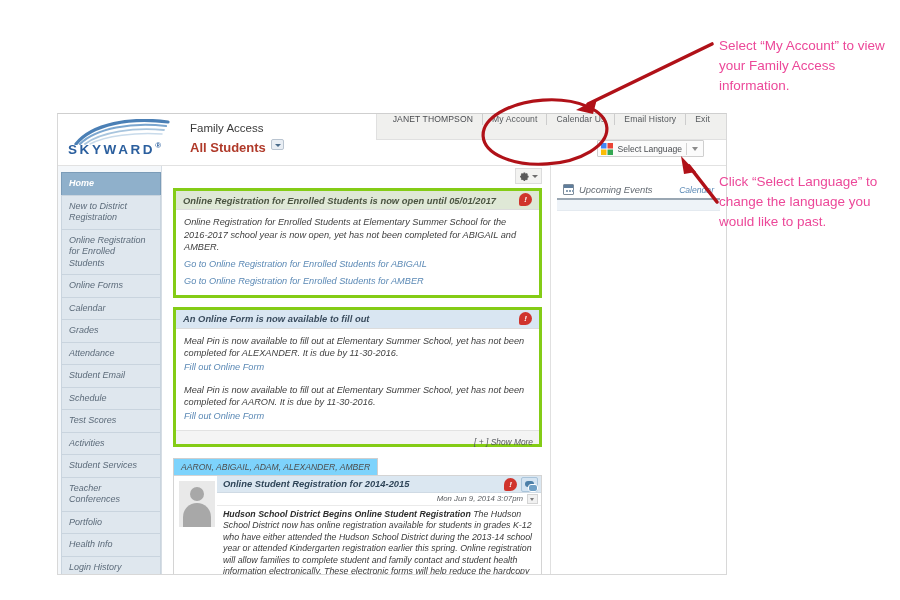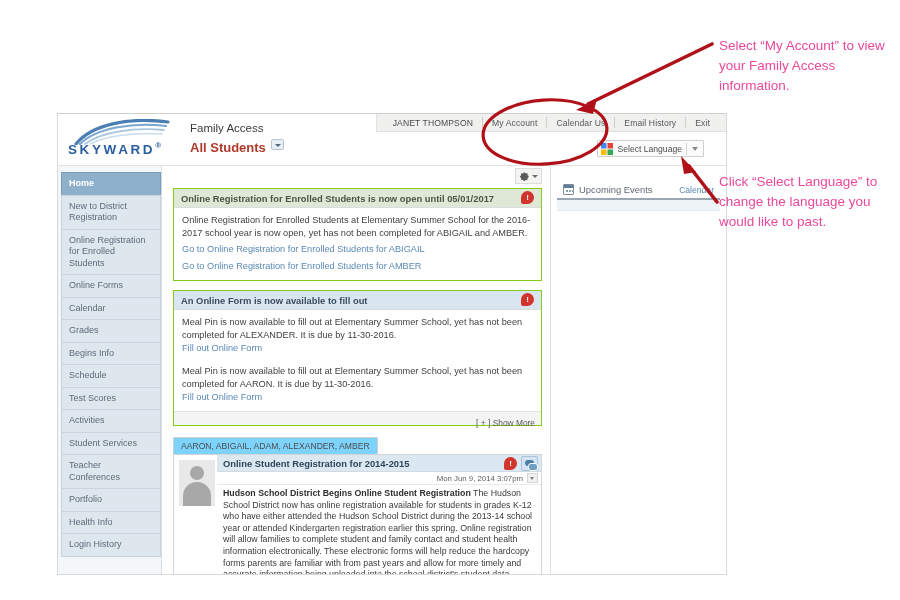--- a/index.html
+++ b/index.html
@@ -60,23 +60,23 @@
   }
   .mini-caret::after{
     content:""; position:absolute; left:3px; top:4px;
     border-left:3px solid transparent; border-right:3px solid transparent;
     border-top:3.5px solid #4a6b8a;
   }
 
   
   .topnav {
     position: absolute; right: 0; top: 0;
-    height: 18px; background: #f0f0ee;
+    height: 26px; background: #f0f0ee;
     border-left: 1px solid #e0e0e0; border-bottom: 1px solid #e0e0e0;
-    display: flex; align-items: center;
+    display: flex; 
     padding: 0 7px;
   }
   .topnav .nav-item {
     font-size: 8.6px; color: #55585c; padding: 0 9px;
     white-space: nowrap; letter-spacing: .1px;
   }
   .topnav .nav-sep { width:1px; height:11px; background:#cdcdcd; }
   .topnav .user { color:#4a4c50; }
 
   
@@ -92,21 +92,21 @@
   .gtrans-caret {
     width: 9px; height: 9px; position: relative;
   }
   .gtrans-caret::after{
     content:""; position:absolute; left:1px; top:3px;
     border-left:3.5px solid transparent; border-right:3.5px solid transparent;
     border-top:4px solid #8b8b8b;
   }
 
   
-  .app-body { display: flex; height: 409px; background: #ffffff; }
+  .app-body { display: flex; height: 409px; background: #ffffff; font-style: italic; }
 
   
   .sidebar {
     width: 104px; flex: 0 0 104px;
     background: #f4f7fa;
     border-right: 1px solid #d6dde4;
     padding: 6px 0 0 3px;
   }
   .nav-btn {
     display: block;
@@ -147,21 +147,21 @@
   }
   .gear-caret { position:relative; width:7px; height:7px; }
   .gear-caret::after{
     content:""; position:absolute; left:0; top:2px;
     border-left:3px solid transparent; border-right:3px solid transparent;
     border-top:3.5px solid #6e6e6e;
   }
 
   .msgs { padding: 0 8px 0 11px; }
 
-  .msgbox { border:1px solid #84cc16; margin-bottom: 9px; background:#fff; }
+  .msgbox { border:3px solid #84cc16; margin-bottom: 9px; background:#fff; }
   .msgbox-head {
     height: 19px; display:flex; align-items:center;
     padding: 0 7px; position: relative;
     font-size: 9.4px; font-weight: bold; color: #3d4a55;
     border-bottom: 1px solid #dcdcdc;
   }
   .msgbox-head.green { background:#dfe8d6; color:#4a5441; }
   .msgbox-head.blue  { background:#d9e6f2; color:#3a4c5e; }
   .alert-dot {
     position:absolute; right:7px; top:2px;
@@ -351,21 +351,22 @@
 
     <div class="app-body">
 
       <div class="sidebar">
         <a class="nav-btn active">Home</a>
         <a class="nav-btn">New to District Registration</a>
         <a class="nav-btn">Online Registration for Enrolled Students</a>
         <a class="nav-btn">Online Forms</a>
         <a class="nav-btn">Calendar</a>
         <a class="nav-btn">Grades</a>
-        <a class="nav-btn">Begins Info</a>
+        <a class="nav-btn">Attendance</a>
+        <a class="nav-btn">Student Email</a>
         <a class="nav-btn">Schedule</a>
         <a class="nav-btn">Test Scores</a>
         <a class="nav-btn">Activities</a>
         <a class="nav-btn">Student Services</a>
         <a class="nav-btn">Teacher Conferences</a>
         <a class="nav-btn">Portfolio</a>
         <a class="nav-btn">Health Info</a>
         <a class="nav-btn">Login History</a>
       </div>
 

